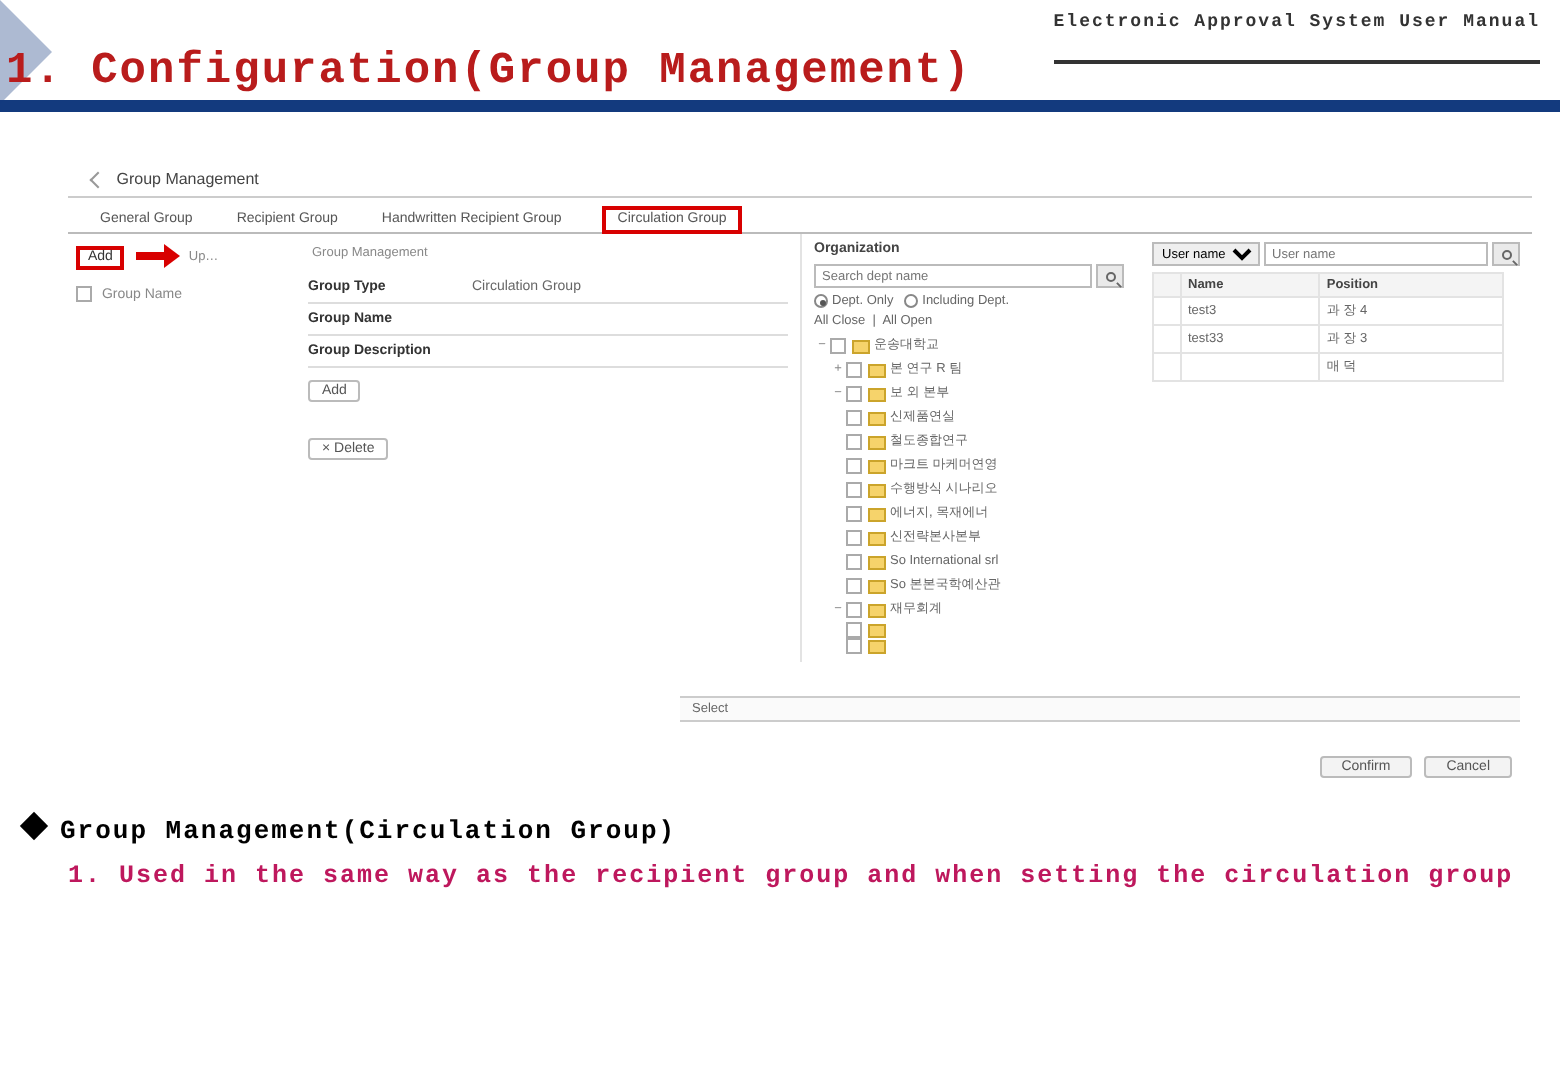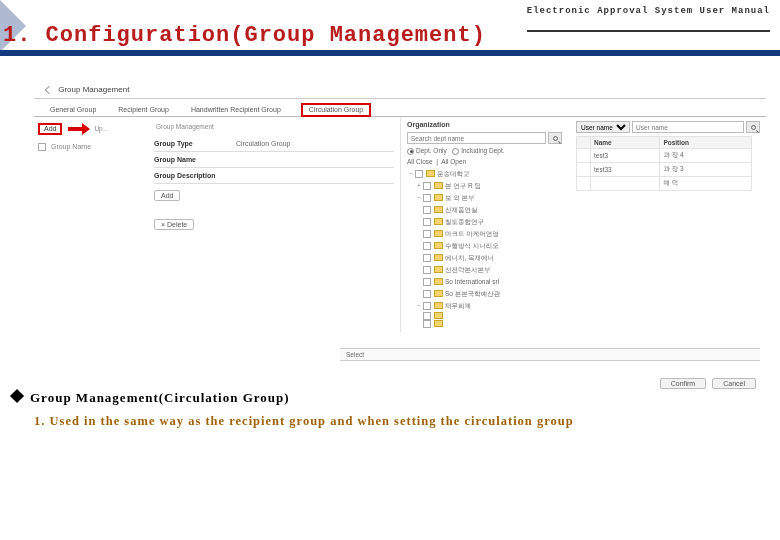--- a/index.html
+++ b/index.html
@@ -200,33 +200,33 @@
   .dlg-btns{
     position:absolute; right:24px; top:378px; display:flex; gap:6px;
   }
   .dlg-btns .b{
     border:1px solid #bbb; border-radius:2px; padding:1px 10px; font-size:7px; color:#555; background:#f3f3f3;
   }
 
   
   .notes{
     position:absolute;
-    left:12px; top:390px; right:12px;
-    font-family:Liberation Serif, serif;
+    left:12px; top:408px; right:12px;
+    font-family:Liberation Mono, monospace;
   }
   .notes .h{
     font-size:13px; font-weight:700; letter-spacing:1px; color:#000;
     margin-bottom:8px;
   }
   .notes .h .diamond{
     display:inline-block; width:10px; height:10px; transform:rotate(45deg);
     background:#000; margin-right:8px; position:relative; top:-1px;
   }
   .notes .line{
-    font-size:12.5px; font-weight:700; letter-spacing:1px; color:#a16207; padding-left:22px;
+    font-size:12.5px; font-weight:700; letter-spacing:1px; color:#be185d; padding-left:22px;
   }
 </style>
 </head>
 <body>
 
 <div class="header">
   <div class="corner-tri"></div>
   <div class="title">1. Configuration(Group Management)</div>
   <div class="subtitle">Electronic Approval System User Manual</div>
 </div>

